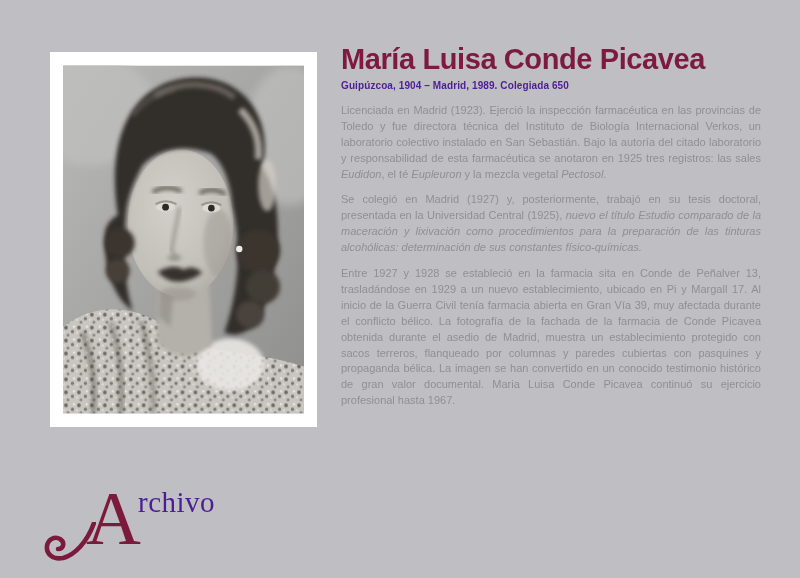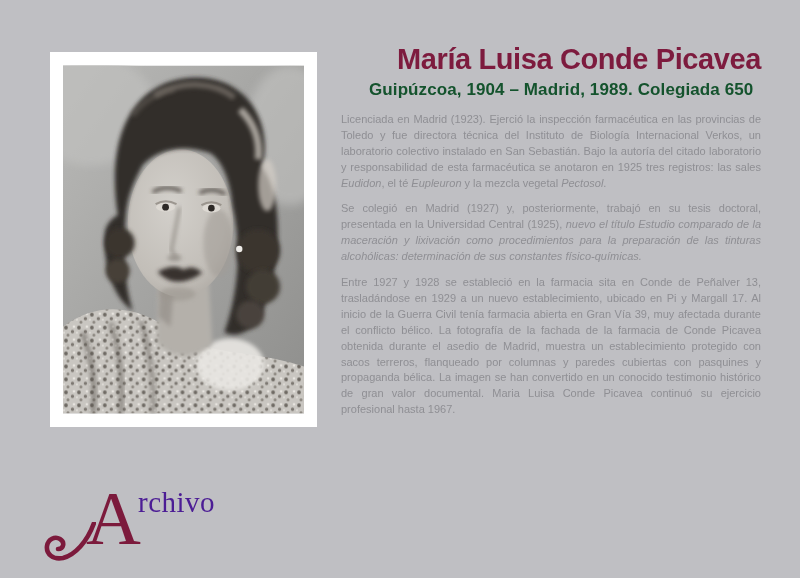--- a/index.html
+++ b/index.html
@@ -13,26 +13,25 @@
   .photo-frame {
     position:absolute; left:50px; top:52px; width:267px; height:375px;
     background:#ffffff;
   }
   .photo { position:absolute; left:13px; top:13px; width:241px; height:349px; display:block; }
 
   
   .content { position:absolute; left:341px; top:44px; width:420px; }
   .title {
     margin:0; font-size:29px; font-weight:bold; line-height:1.1;
-    color:#7d1b3e; letter-spacing:-0.4px;text-align:right;
+    color:#7d1b3e; letter-spacing:-0.4px;
   }
   .subtitle {
-    margin-top:4px; font-size:17px; font-weight:bold; color:#14532d;
+    margin-top:4px; font-size:10px; font-weight:bold; color:#4c1d95;
     letter-spacing:0.1px;
-    margin-left:28px;
   }
   .bio { margin-top:12px; }
   .para {
     margin:0 0 10px 0; font-size:11px; line-height:15.9px;
     color:#8f8f94; text-align:justify;
   }
   .para em { font-style:italic; }
 
   
   .logo { position:absolute; left:46px; top:490px; width:200px; height:75px; color:#7c1a3c; }

